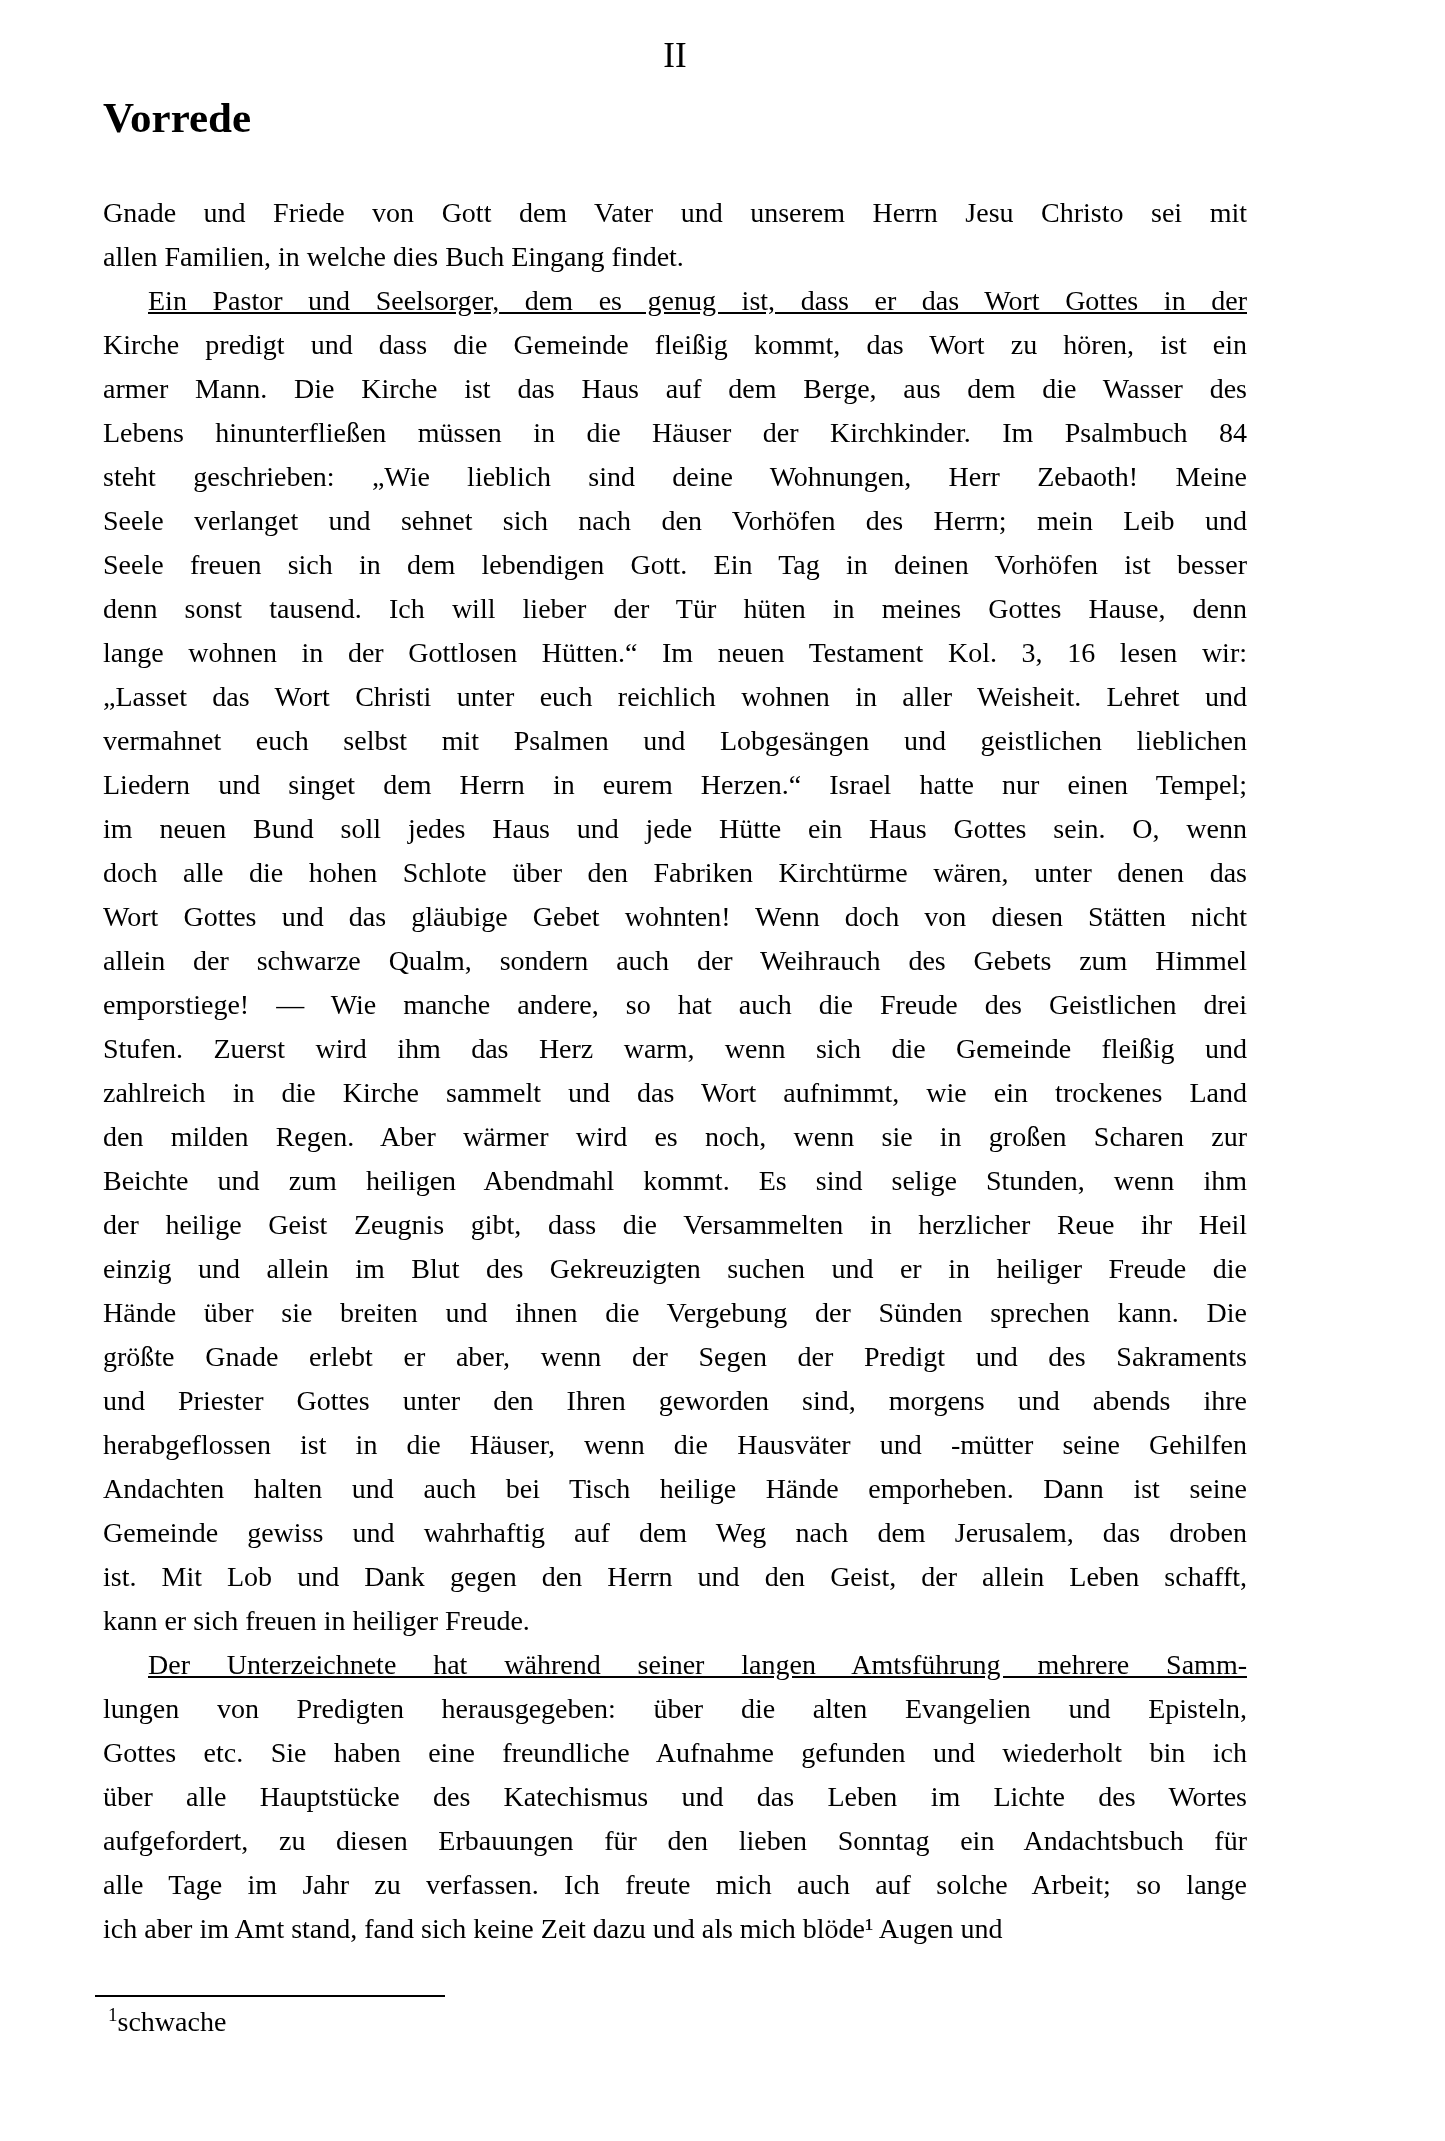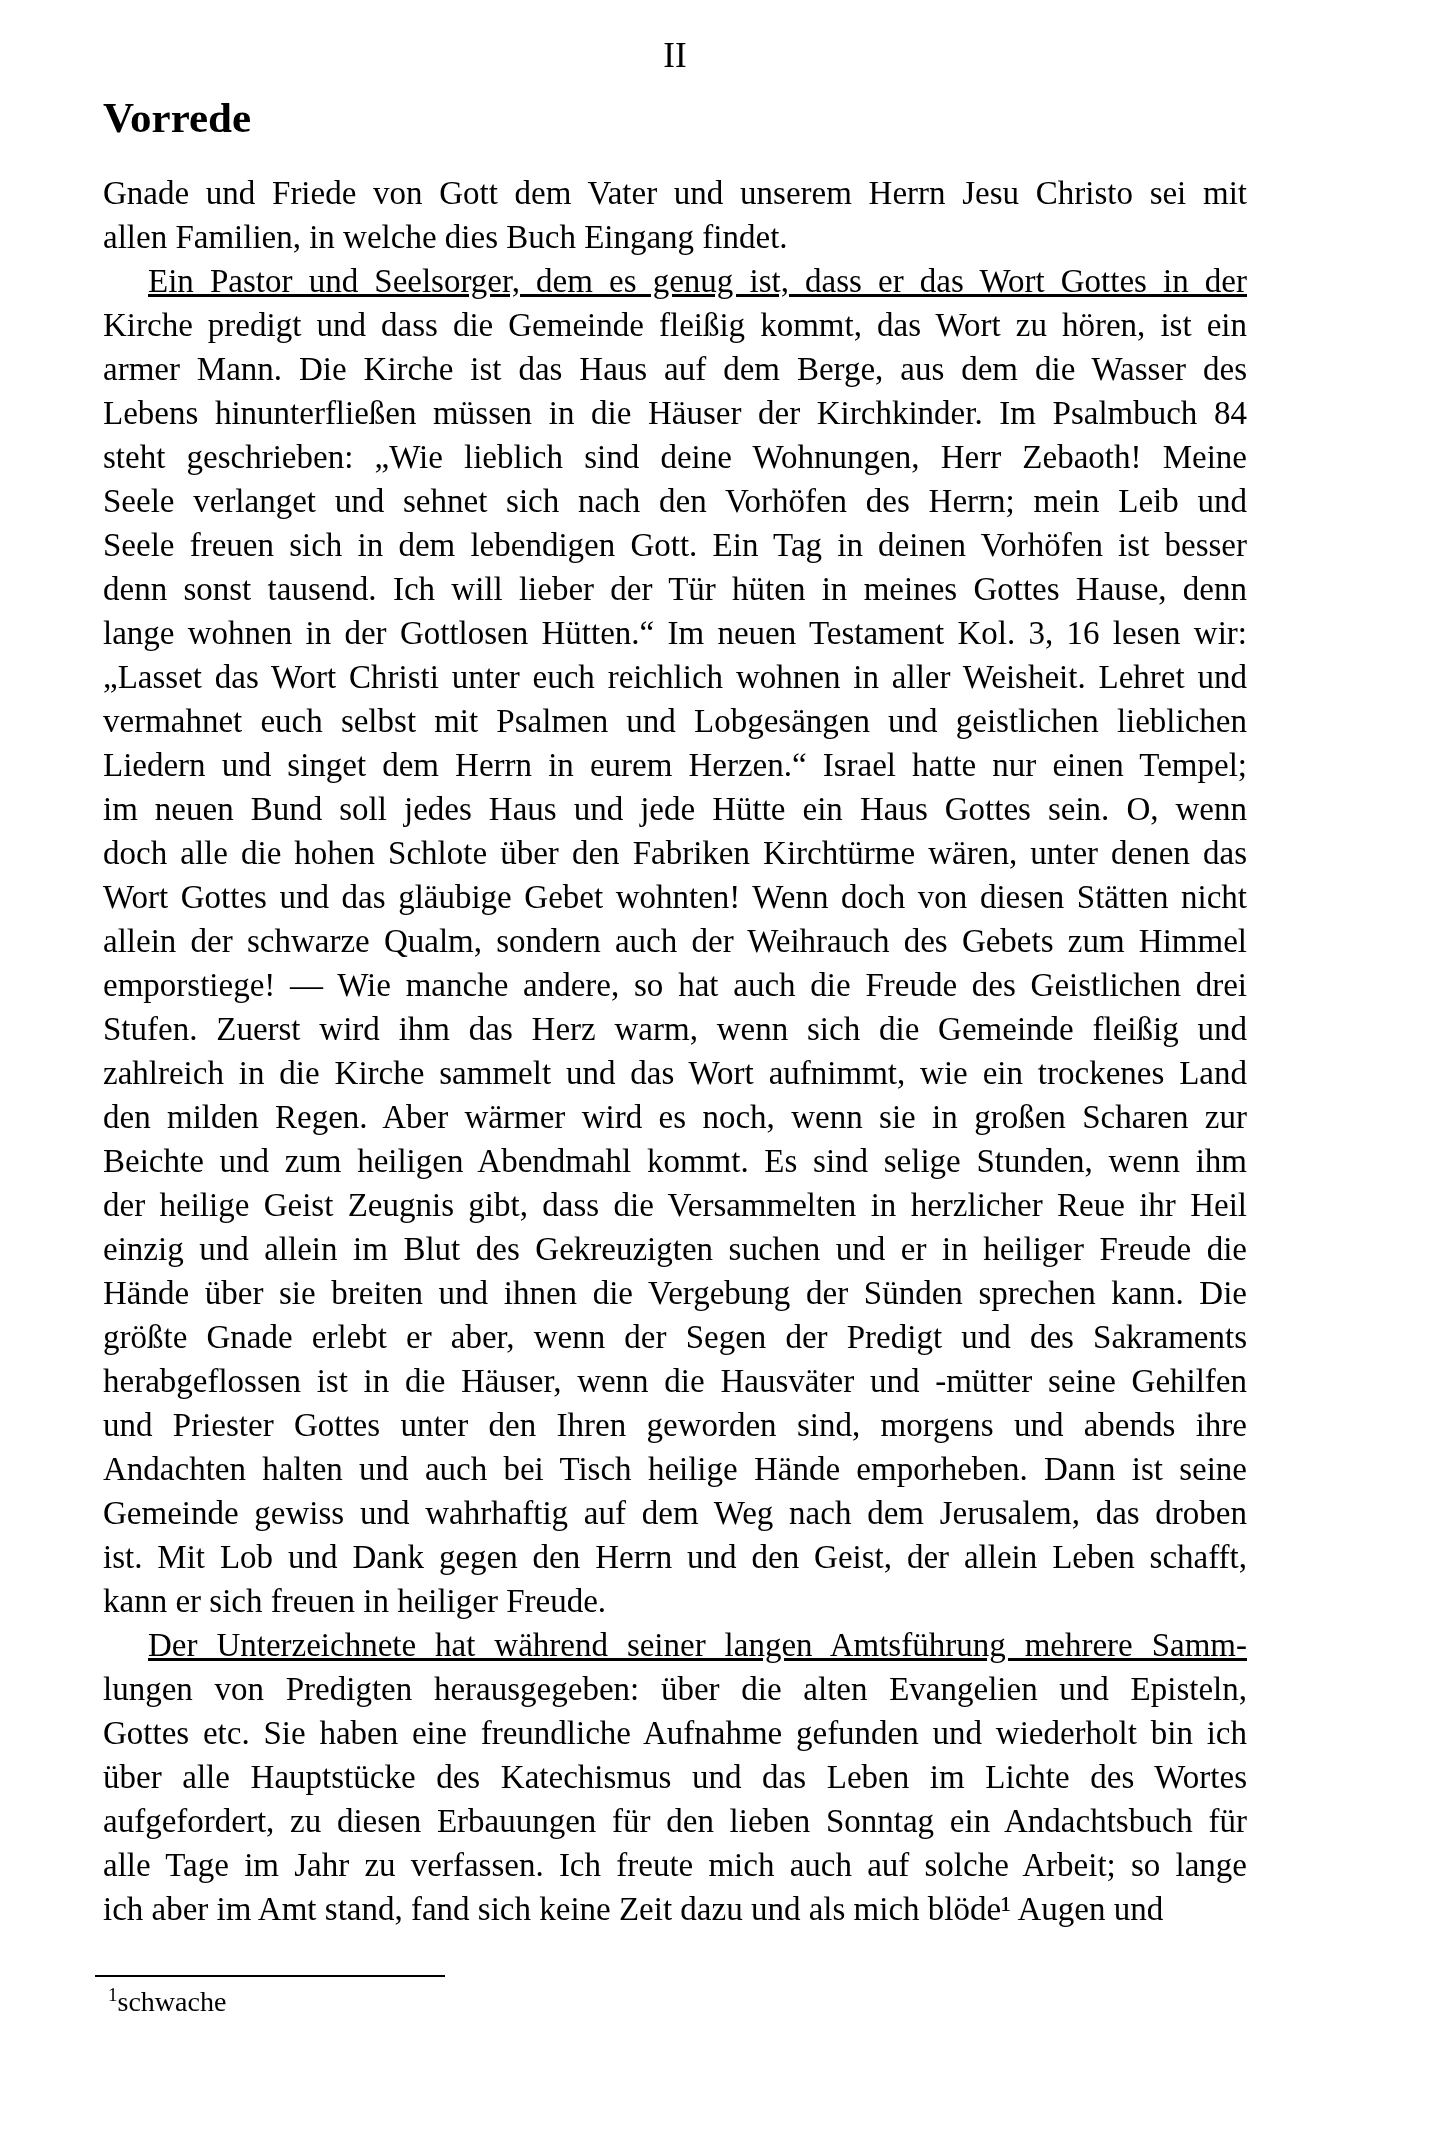--- a/index.html
+++ b/index.html
@@ -27,22 +27,22 @@
     line-height: 36px;
   }
   .page-title {
     text-align: left;
     font-size: 43px;
     font-weight: bold;
     line-height: 43px;
     margin-top: 22px;
   }
   .body-text {
-    margin-top: 32px;
-    font-size: 33px;
+    margin-top: 52px;
+    font-size: 28px;
   }
   .line {
     height: 44px;
     line-height: 44px;
     text-align: justify;
     text-align-last: justify;
     overflow: hidden;
   }
   .line.para-end {
     text-align-last: left;
@@ -95,22 +95,22 @@
         <div class="line">allein der schwarze Qualm, sondern auch der Weihrauch des Gebets zum Himmel</div>
         <div class="line">emporstiege! — Wie manche andere, so hat auch die Freude des Geistlichen drei</div>
         <div class="line">Stufen. Zuerst wird ihm das Herz warm, wenn sich die Gemeinde fleißig und</div>
         <div class="line">zahlreich in die Kirche sammelt und das Wort aufnimmt, wie ein trockenes Land</div>
         <div class="line">den milden Regen. Aber wärmer wird es noch, wenn sie in großen Scharen zur</div>
         <div class="line">Beichte und zum heiligen Abendmahl kommt. Es sind selige Stunden, wenn ihm</div>
         <div class="line">der heilige Geist Zeugnis gibt, dass die Versammelten in herzlicher Reue ihr Heil</div>
         <div class="line">einzig und allein im Blut des Gekreuzigten suchen und er in heiliger Freude die</div>
         <div class="line">Hände über sie breiten und ihnen die Vergebung der Sünden sprechen kann. Die</div>
         <div class="line">größte Gnade erlebt er aber, wenn der Segen der Predigt und des Sakraments</div>
+        <div class="line">und Priester Gottes unter den Ihren geworden sind, morgens und abends ihre</div>
         <div class="line">herabgeflossen ist in die Häuser, wenn die Hausväter und -mütter seine Gehilfen</div>
-        <div class="line">und Priester Gottes unter den Ihren geworden sind, morgens und abends ihre</div>
         <div class="line">Andachten halten und auch bei Tisch heilige Hände emporheben. Dann ist seine</div>
         <div class="line">Gemeinde gewiss und wahrhaftig auf dem Weg nach dem Jerusalem, das droben</div>
         <div class="line">ist. Mit Lob und Dank gegen den Herrn und den Geist, der allein Leben schafft,</div>
         <div class="line para-end">kann er sich freuen in heiliger Freude.</div>
         <div class="line indent">Der Unterzeichnete hat während seiner langen Amtsführung mehrere Samm-</div>
         <div class="line">lungen von Predigten herausgegeben: über die alten Evangelien und Episteln,</div>
         <div class="line">Gottes etc. Sie haben eine freundliche Aufnahme gefunden und wiederholt bin ich</div>
         <div class="line">über alle Hauptstücke des Katechismus und das Leben im Lichte des Wortes</div>
         <div class="line">aufgefordert, zu diesen Erbauungen für den lieben Sonntag ein Andachtsbuch für</div>
         <div class="line">alle Tage im Jahr zu verfassen. Ich freute mich auch auf solche Arbeit; so lange</div>

